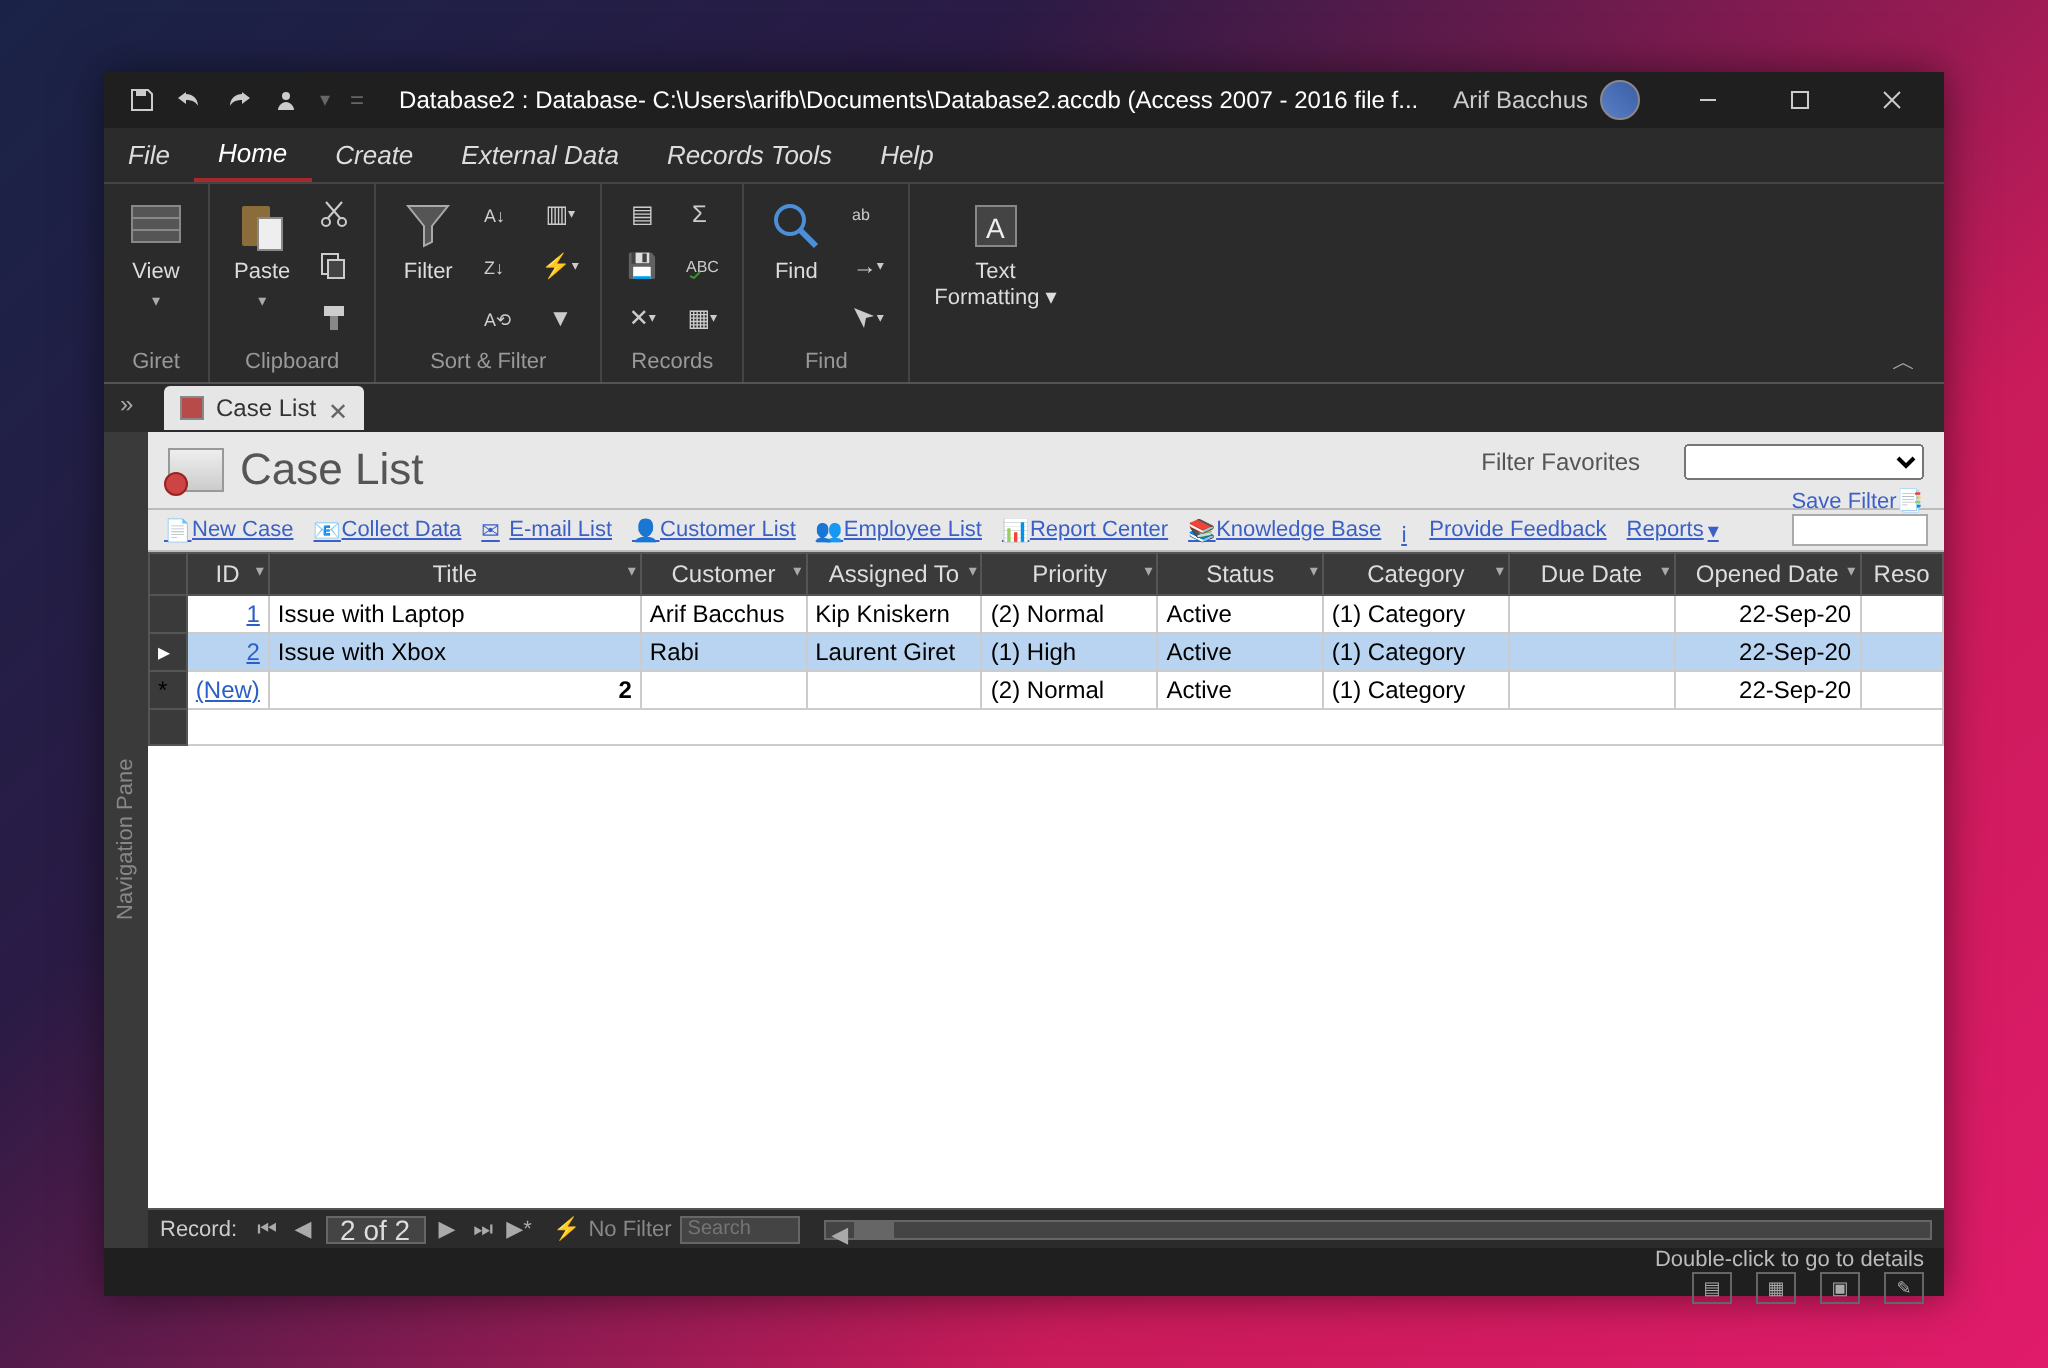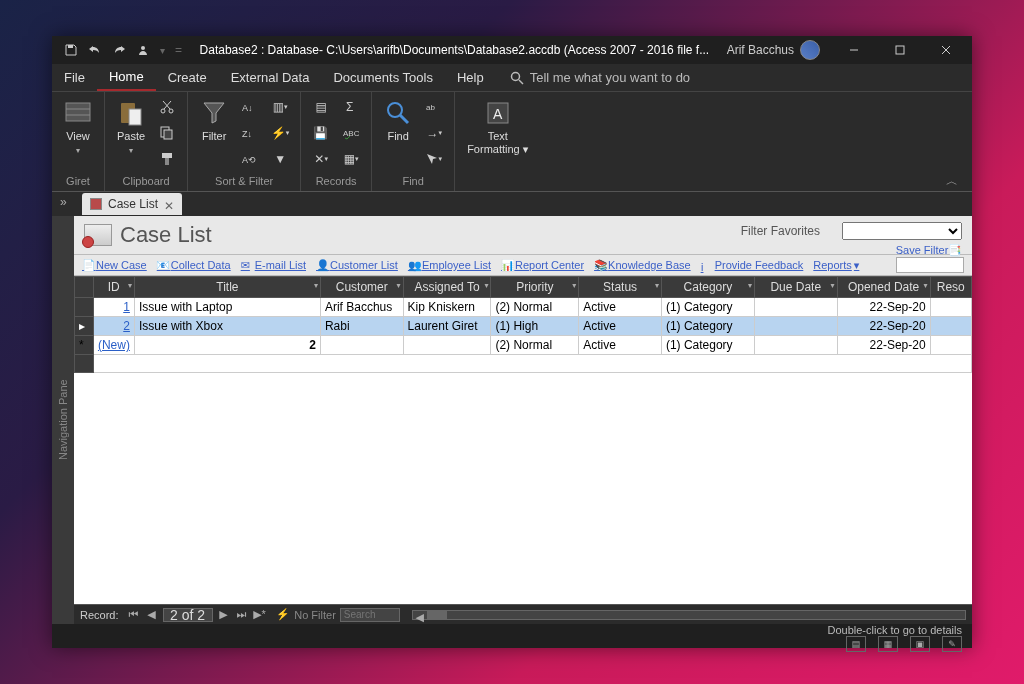--- a/index.html
+++ b/index.html
@@ -39,21 +39,21 @@
 .avatar { width: 20px; height: 20px; border-radius: 50%; background: linear-gradient(45deg, #5a7fc7, #3a5fa7); border: 1px solid #888; }
 .win-btn { width: 40px; height: 28px; display: flex; align-items: center; justify-content: center; color: #ccc; cursor: pointer; }
 
 .menubar {
   height: 28px;
   background: #2b2b2b;
   display: flex;
   align-items: stretch;
   border-bottom: 1px solid #444;
 }
-.menu-item { padding: 0 12px; display: flex; align-items: center; font-size: 13px; color: #ddd; cursor: pointer; }
+.menu-item { padding: 0 12px; display: flex; align-items: center; font-size: 13px; color: #ddd; cursor: pointer; font-style: italic; }
 .menu-item.active { border-bottom: 2px solid #a6292d; color: #fff; }
 .tellme { display: flex; align-items: center; gap: 6px; font-size: 13px; color: #bbb; padding-left: 14px; }
 
 .ribbon {
   height: 100px;
   background: #2b2b2b;
   display: flex;
   border-bottom: 1px solid #555;
   position: relative;
 }
@@ -270,29 +270,22 @@
           <line x1="9" y1="1" x2="1" y2="9" stroke="#ccc"></line>
         </svg>
       </div>
   </div>
 
   <div class="menubar">
     <div class="menu-item">File</div>
     <div class="menu-item active">Home</div>
     <div class="menu-item">Create</div>
     <div class="menu-item">External Data</div>
-    <div class="menu-item">Documents Tools</div>
+    <div class="menu-item">Records Tools</div>
     <div class="menu-item">Help</div>
-    <div class="tellme">
-      <svg width="14" height="14" viewBox="0 0 14 14">
-          <circle cx="5.5" cy="5.5" r="4" fill="none" stroke="#bbb" stroke-width="1.5"></circle>
-          <line x1="9" y1="9" x2="13" y2="13" stroke="#bbb" stroke-width="1.5"></line>
-        </svg>
-      <span>Tell me what you want to do</span>
-    </div>
   </div>
 
   <div class="ribbon">
     <div class="ribbon-group">
       <div class="ribbon-group-content">
         <div class="big-btn">
           <div class="bicon">
               <svg width="28" height="28" viewBox="0 0 28 28">
                 <rect x="2" y="4" width="24" height="18" fill="#555" stroke="#888"></rect>
                 <line x1="2" y1="10" x2="26" y2="10" stroke="#888"></line>

